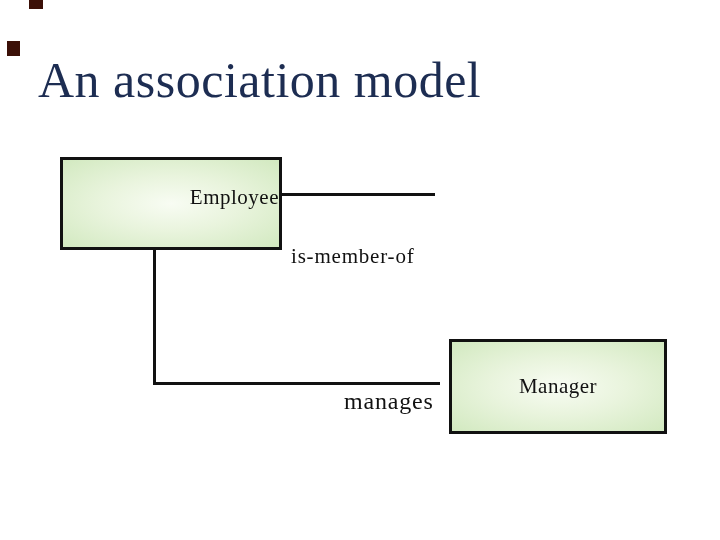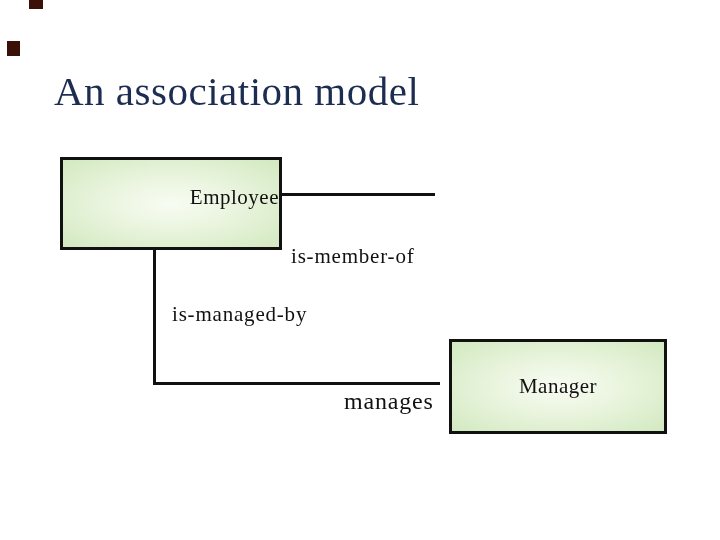--- a/index.html
+++ b/index.html
@@ -12,22 +12,22 @@
     font-family: "Liberation Serif", serif;
   }
   .edge-mark { position: absolute; background: #3b1007; }
   .edge-mark.top  { left: 29px; top: 0;    width: 14px; height: 9px; }
   .edge-mark.left { left: 7px;  top: 41px; width: 13px; height: 15px; }
 
   .title {
     position: absolute;
     left: 38px;
     top: 51px;
-    margin: 16px;
-    font-size: 41px;
+    margin: 0;
+    font-size: 50px;
     font-weight: 400;
     color: #1d2d52;
     letter-spacing: 0.5px;
     white-space: nowrap;
   }
 
   .node {
     position: absolute;
     border: 3px solid #111111;
     background: radial-gradient(ellipse at 50% 50%, #f8fcf3 0%, #e9f4dd 45%, #d2e9c0 100%);
@@ -80,16 +80,15 @@
 
   <div class="node manager">
     <span class="node-label">Manager</span>
   </div>
 
   <div class="connector member-h"></div>
   <div class="connector managed-v"></div>
   <div class="connector manages-h"></div>
 
   <span class="edge-label member">is-member-of</span>
-  <span class="edge-label managed">is-managed-by</span>
   <span class="edge-label manages">manages</span>
 
 </div>
 
 </body></html>

